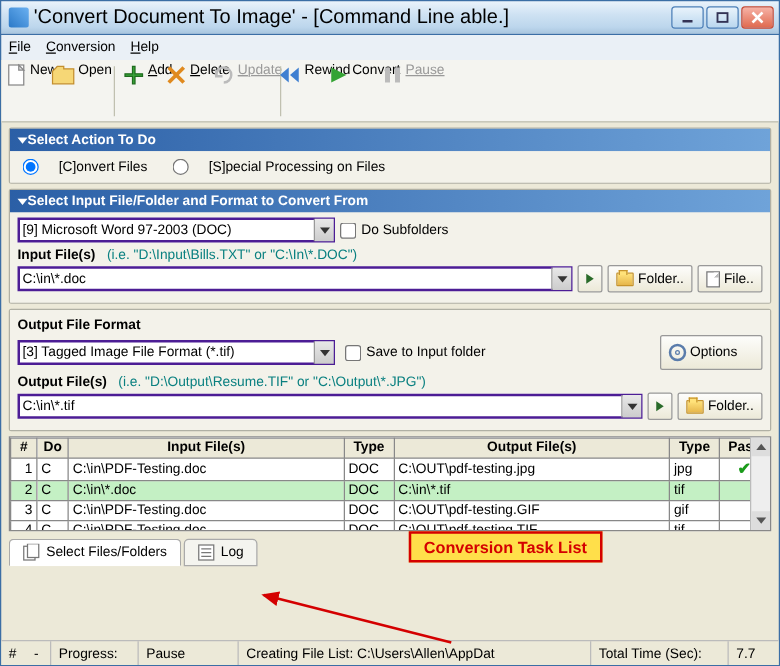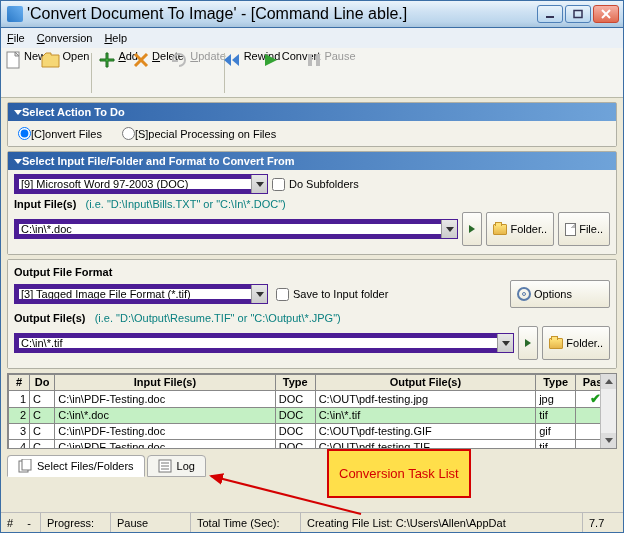--- a/index.html
+++ b/index.html
@@ -20,44 +20,44 @@
   .menubar span u { text-decoration:underline; }
 
   
   .outer { border-left:1px solid #3b6ea5; border-right:1px solid #3b6ea5; border-bottom:1px solid #3b6ea5; width:624px; height:485px; background:#ece9d8; position:relative; overflow:hidden;}
 
   
   .toolbar { height:50px; background:#f4f4f0; border-bottom:1px solid #b9b9a8; display:flex; align-items:center; padding:0 4px; }
   .tbtn { width:40px; height:46px; display:flex; flex-direction:row; align-items:flex-start; justify-content:center; gap:2px; cursor:pointer; border-radius:3px; }
   .tbtn .ticon { width:20px; height:20px; display:flex; align-items:center; justify-content:center; }
   .tbtn .tlabel { font-size:11px; color:#000;}
-  .tbtn.disabled .tlabel { color:#999; }
+  .tbtn.disabled .tlabel { color:#999;text-decoration:underline; }
   .tsep { width:1px; height:40px; background:#c0c0b0; margin:0 6px;}
   .tlabel u { text-decoration:underline; }
 
   
   .panel { margin:4px 6px 2px 6px; border:1px solid #b0b0a4; background:#f3f2ea; border-radius:2px; }
   .phead { background: linear-gradient(to right, #2b5fa6, #6fa3d9); color:#fff; font-weight:bold; padding:3px 6px; font-size:11px; display:flex; align-items:center; gap:0;}
   .phead .caret { width:0;height:0;border-left:4px solid transparent;border-right:4px solid transparent;border-top:5px solid #fff;}
   .pbody { padding:4px 6px; background:#f3f2ea;}
 
   .radio-row { display:flex; gap:20px; align-items:center; padding:2px 4px;}
-  .radio-row label { display:flex; align-items:center; gap:0; cursor:pointer;}
+  .radio-row label { display:flex; align-items:center; gap:16px; cursor:pointer;}
   .radio-row input { margin:0;}
 
   .field-label { font-weight:bold; margin:2px 0;}
   .hint { color:#0a8080; font-weight:normal; }
 
   .row { display:flex; align-items:center; gap:4px; margin-bottom:4px;}
   .combo { position:relative; }
-  .combo input { width:100%; height:20px; border:5px solid #4c1d95; padding:0 28px 0 2px; background:#fff;}
+  .combo input { width:100%; height:20px; border:2px solid #4c1d95; padding:0 28px 0 2px; background:#fff;}
   .combo .cbtn { position:absolute; right:1px; top:1px; width:16px; height:18px; background:linear-gradient(#e8e8e8,#ccc); border-left:1px solid #999; display:flex; align-items:center; justify-content:center; cursor:pointer;}
   .combo .cbtn:after{content:"";width:0;height:0;border-left:4px solid transparent;border-right:4px solid transparent;border-top:5px solid #333;}
 
-  .minibtn { height:34px; border:1px solid #999; background:linear-gradient(#fdfdfb,#ece9d8); padding:0 6px; display:flex; align-items:center; gap:3px; cursor:pointer; border-radius:2px;}
+  .minibtn { height:22px; border:1px solid #999; background:linear-gradient(#fdfdfb,#ece9d8); padding:0 6px; display:flex; align-items:center; gap:3px; cursor:pointer; border-radius:2px;}
   .playicon { width:0;height:0;border-left:6px solid #2a6b2a;border-top:4px solid transparent;border-bottom:4px solid transparent;}
   .fldricon { width:14px;height:11px;background:linear-gradient(#ffe27a,#e6b64b);border:1px solid #c6942d;border-radius:1px;position:relative;}
   .fldricon:before{content:"";position:absolute;top:-3px;left:1px;width:5px;height:3px;background:#ffe27a;border:1px solid #c6942d;border-bottom:none;}
   .fileicon { width:11px;height:13px;background:#fff;border:1px solid #777;position:relative;}
   .fileicon:before{content:"";position:absolute;top:0;right:0;width:4px;height:4px;background:linear-gradient(135deg,#fff 49%,#bbb 50%);}
   .gearicon{width:14px;height:14px;border:2px solid #5a7cab;border-radius:50%;position:relative;}
   .gearicon:before{content:"";position:absolute;inset:3px;border:1px solid #5a7cab;border-radius:50%;}
 
   .chk { display:flex; align-items:center; gap:4px;}
   .chk input { margin:0;}
@@ -73,21 +73,21 @@
   .sbv .arrup:after{content:"";width:0;height:0;border-left:4px solid transparent;border-right:4px solid transparent;border-bottom:5px solid #555;}
   .sbv .arrdn{position:absolute;bottom:0;left:0;right:0;}
   .sbv .arrdn:after{content:"";width:0;height:0;border-left:4px solid transparent;border-right:4px solid transparent;border-top:5px solid #555;}
   .check { color:#1a9b1a; font-weight:bold; font-size:13px;}
 
   
   .tabs { display:flex; align-items:center; margin:0 6px; height:26px; position:relative;text-align:center;}
   .tab { border:1px solid #aaa; border-top-left-radius:4px; border-top-right-radius:4px; padding:3px 10px; background:#f4f4ef; margin-right:2px; display:flex; align-items:center; gap:5px; font-size:14px; cursor:pointer;}
   .tab.active { background:#fff; border-bottom-color:#fff;}
   .tabicon { width:14px; height:14px; }
-  .callout { position:absolute; left:320px; top:-4px; background:#ffdf4a; border:2px solid #d40000; color:#d40000; font-weight:normal; padding:15px 10px; font-size:13px;}
+  .callout { position:absolute; left:320px; top:-4px; background:#ffdf4a; border:2px solid #d40000; color:#d40000; font-weight:bold; padding:3px 10px; font-size:13px;}
   
   
   .arrow-svg { position:absolute; left:200px; top:408px; width:210px; height:64px; pointer-events:none; z-index:5;}
 
   
   .status { position:absolute; bottom:0; left:0; right:0; height:20px; border-top:1px solid #bbb; background:#ece9d8; display:flex; align-items:stretch;}
   .status .cell { border-right:1px solid #bbb; padding:2px 6px; display:flex; align-items:center; gap:4px; font-size:11px; white-space:nowrap; overflow:hidden;}
 </style>
 </head>
 <body>
@@ -259,21 +259,21 @@
       <div class="row">
         <div class="combo" style="width:254px;">
           <input readonly="" value="[3] Tagged Image File Format (*.tif)" style="">
           <div class="cbtn"></div>
         </div>
         <label class="chk" style="margin-left:4px;">
             <input type="checkbox" style="">
             <span>Save to Input folder</span>
           </label>
         <div style="flex:1"></div>
-        <div class="minibtn" style="width:100px; height:28px;">
+        <div class="minibtn" style="width:82px; height:28px;">
             <div class="gearicon"></div>
             <span>Options</span>
           </div>
       </div>
       <div class="field-label"><span>Output File(s)</span> &nbsp; <span class="hint">(i.e. "D:\Output\Resume.TIF" or "C:\Output\*.JPG")</span></div>
       <div class="row">
         <div class="combo" style="flex:1;">
           <input value="C:\in\*.tif" style="">
           <div class="cbtn"></div>
         </div>
@@ -381,18 +381,18 @@
         </svg>
       <span>Log</span>
     </div>
     <div class="callout">Conversion Task List</div>
   </div>
 
   <div class="status">
     <div class="cell" style="width:40px;"><span>#</span>&nbsp;&nbsp;<span>-</span></div>
     <div class="cell" style="width:70px;">Progress:</div>
     <div class="cell" style="width:80px;">Pause</div>
+    <div class="cell" style="flex:1;">Creating File List: C:\Users\Allen\AppDat</div>
     <div class="cell" style="width:110px;">Total Time (Sec):</div>
-    <div class="cell" style="flex:1;">Creating File List: C:\Users\Allen\AppDat</div>
     <div class="cell" style="width:40px;border-right:none;">7.7</div>
   </div>
 
 </div>
 
 </body></html>

